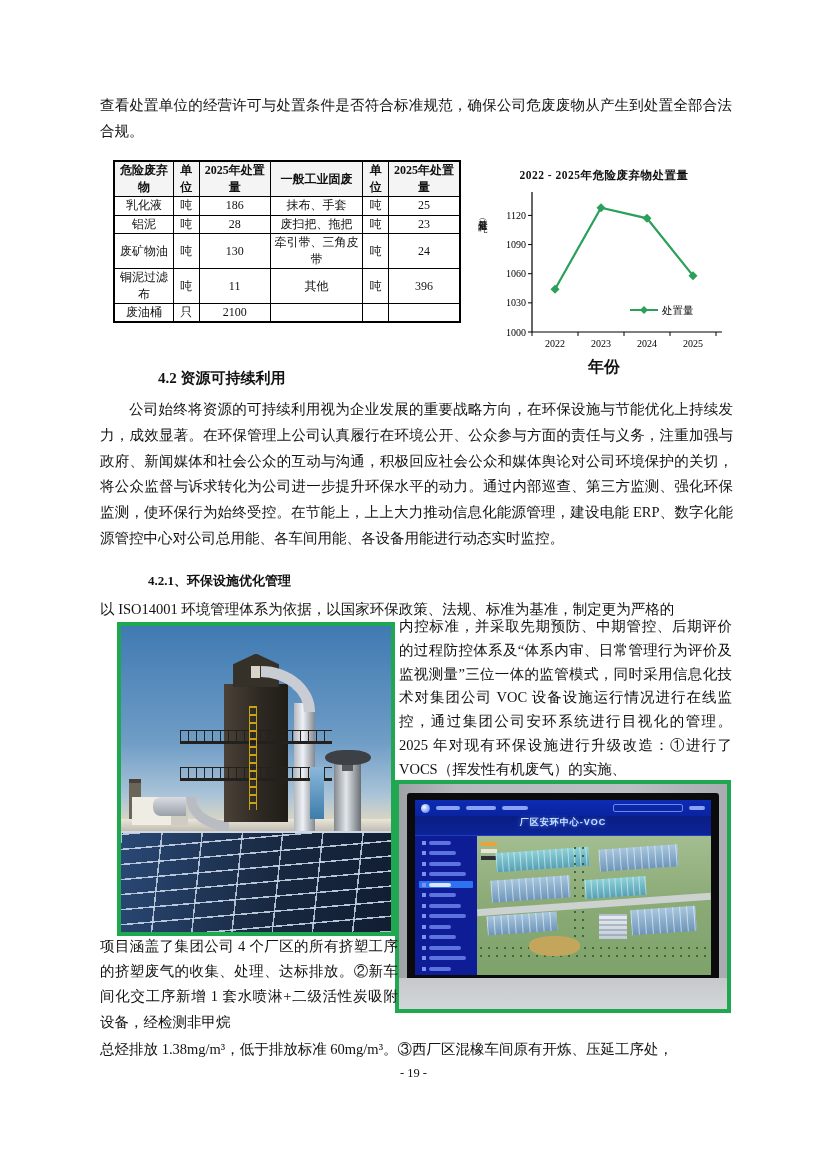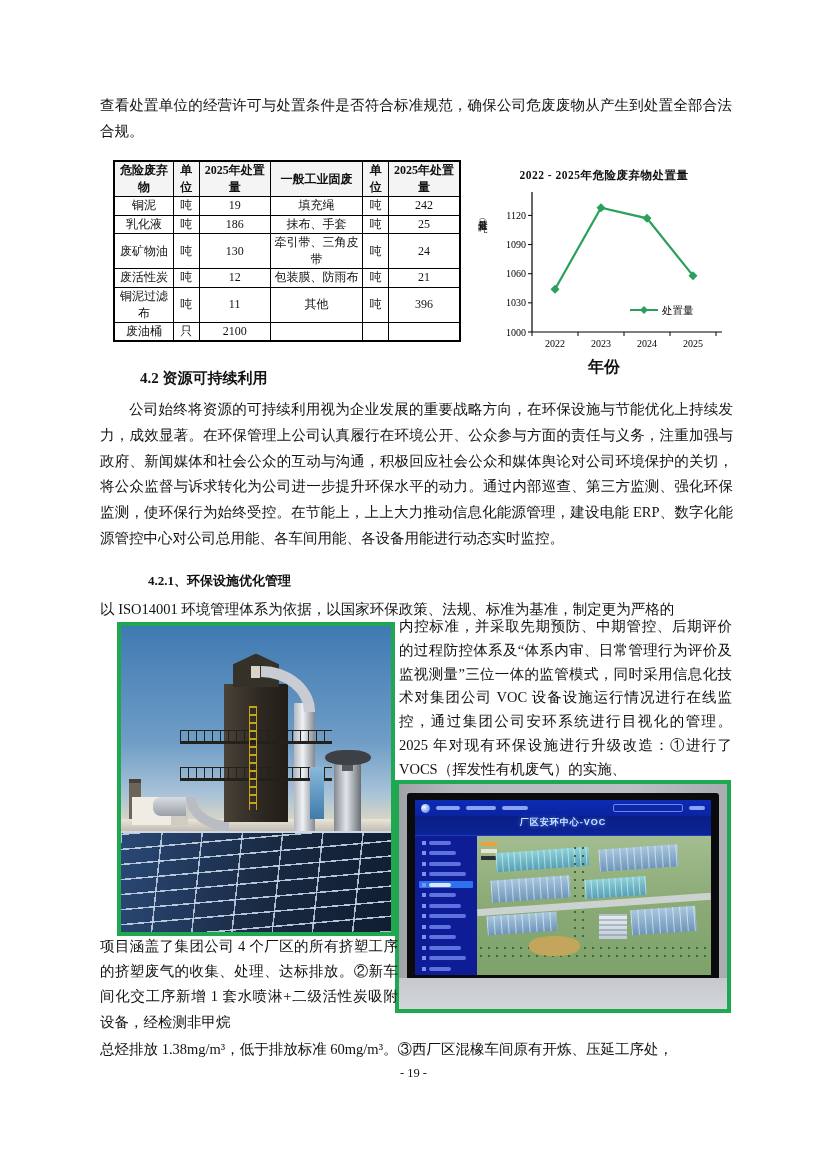--- a/index.html
+++ b/index.html
@@ -130,50 +130,42 @@
         <th>危险废弃物</th>
         <th>单位</th>
         <th>2025年处置量</th>
         <th>一般工业固废</th>
         <th>单位</th>
         <th>2025年处置量</th>
       </tr>
     </thead>
   <tbody>
       <tr>
-        <td>铜泥</td>
-        <td>吨</td>
-        <td>19</td>
-        <td>填充绳</td>
-        <td>吨</td>
-        <td>242</td>
-      </tr>
-      <tr>
         <td>乳化液</td>
         <td>吨</td>
         <td>186</td>
         <td>抹布、手套</td>
         <td>吨</td>
         <td>25</td>
       </tr>
       <tr>
+        <td>铝泥</td>
+        <td>吨</td>
+        <td>28</td>
+        <td>废扫把、拖把</td>
+        <td>吨</td>
+        <td>23</td>
+      </tr>
+      <tr>
         <td>废矿物油</td>
         <td>吨</td>
         <td>130</td>
         <td>牵引带、三角皮带</td>
         <td>吨</td>
         <td>24</td>
-      </tr>
-      <tr>
-        <td>废活性炭</td>
-        <td>吨</td>
-        <td>12</td>
-        <td>包装膜、防雨布</td>
-        <td>吨</td>
-        <td>21</td>
       </tr>
       <tr>
         <td>铜泥过滤布</td>
         <td>吨</td>
         <td>11</td>
         <td>其他</td>
         <td>吨</td>
         <td>396</td>
       </tr>
       <tr>
@@ -217,21 +209,21 @@
       <polygon points="109,15.157142857142858 113.5,19.65714285714286 109,24.15714285714286 104.5,19.65714285714286" fill="#2aa05a"></polygon>
       <polygon points="155,25.84285714285714 159.5,30.34285714285714 155,34.84285714285714 150.5,30.34285714285714" fill="#2aa05a"></polygon>
       <polygon points="201,83.15714285714286 205.5,87.65714285714286 201,92.15714285714286 196.5,87.65714285714286" fill="#2aa05a"></polygon>
       <line x1="138" y1="122" x2="166" y2="122" stroke="#2aa05a" stroke-width="2"></line>
       <polygon points="152,118 156,122 152,126 148,122" fill="#2aa05a"></polygon>
       <text x="170" y="125.5" font-size="10.5">处置量</text>
     </svg>
   <div class="chart-xlabel">年份</div>
 </div>
 
-<div class="abs h-bold" style="left:140px; top:369px; font-size:15px;">4.2 资源可持续利用</div>
+<div class="abs h-bold" style="left:158px; top:369px; font-size:15px;">4.2 资源可持续利用</div>
 
 <div class="abs para" style="left:100px; top:397px; width:633px; line-height:25.8px; text-indent:2em;">公司始终将资源的可持续利用视为企业发展的重要战略方向，在环保设施与节能优化上持续发力，成效显著。在环保管理上公司认真履行在环境公开、公众参与方面的责任与义务，注重加强与政府、新闻媒体和社会公众的互动与沟通，积极回应社会公众和媒体舆论对公司环境保护的关切，将公众监督与诉求转化为公司进一步提升环保水平的动力。通过内部巡查、第三方监测、强化环保监测，使环保行为始终受控。在节能上，上上大力推动信息化能源管理，建设电能 ERP、数字化能源管控中心对公司总用能、各车间用能、各设备用能进行动态实时监控。</div>
 
 <div class="abs h-bold" style="left:148px; top:572px; font-size:13px;">4.2.1、环保设施优化管理</div>
 
 <div class="abs para" style="left:100px; top:596px; width:640px;">以 ISO14001 环境管理体系为依据，以国家环保政策、法规、标准为基准，制定更为严格的</div>
 
 <div class="abs greenframe photo1">
   <div class="p1-inner">
     <div class="p1-horizon"></div>

